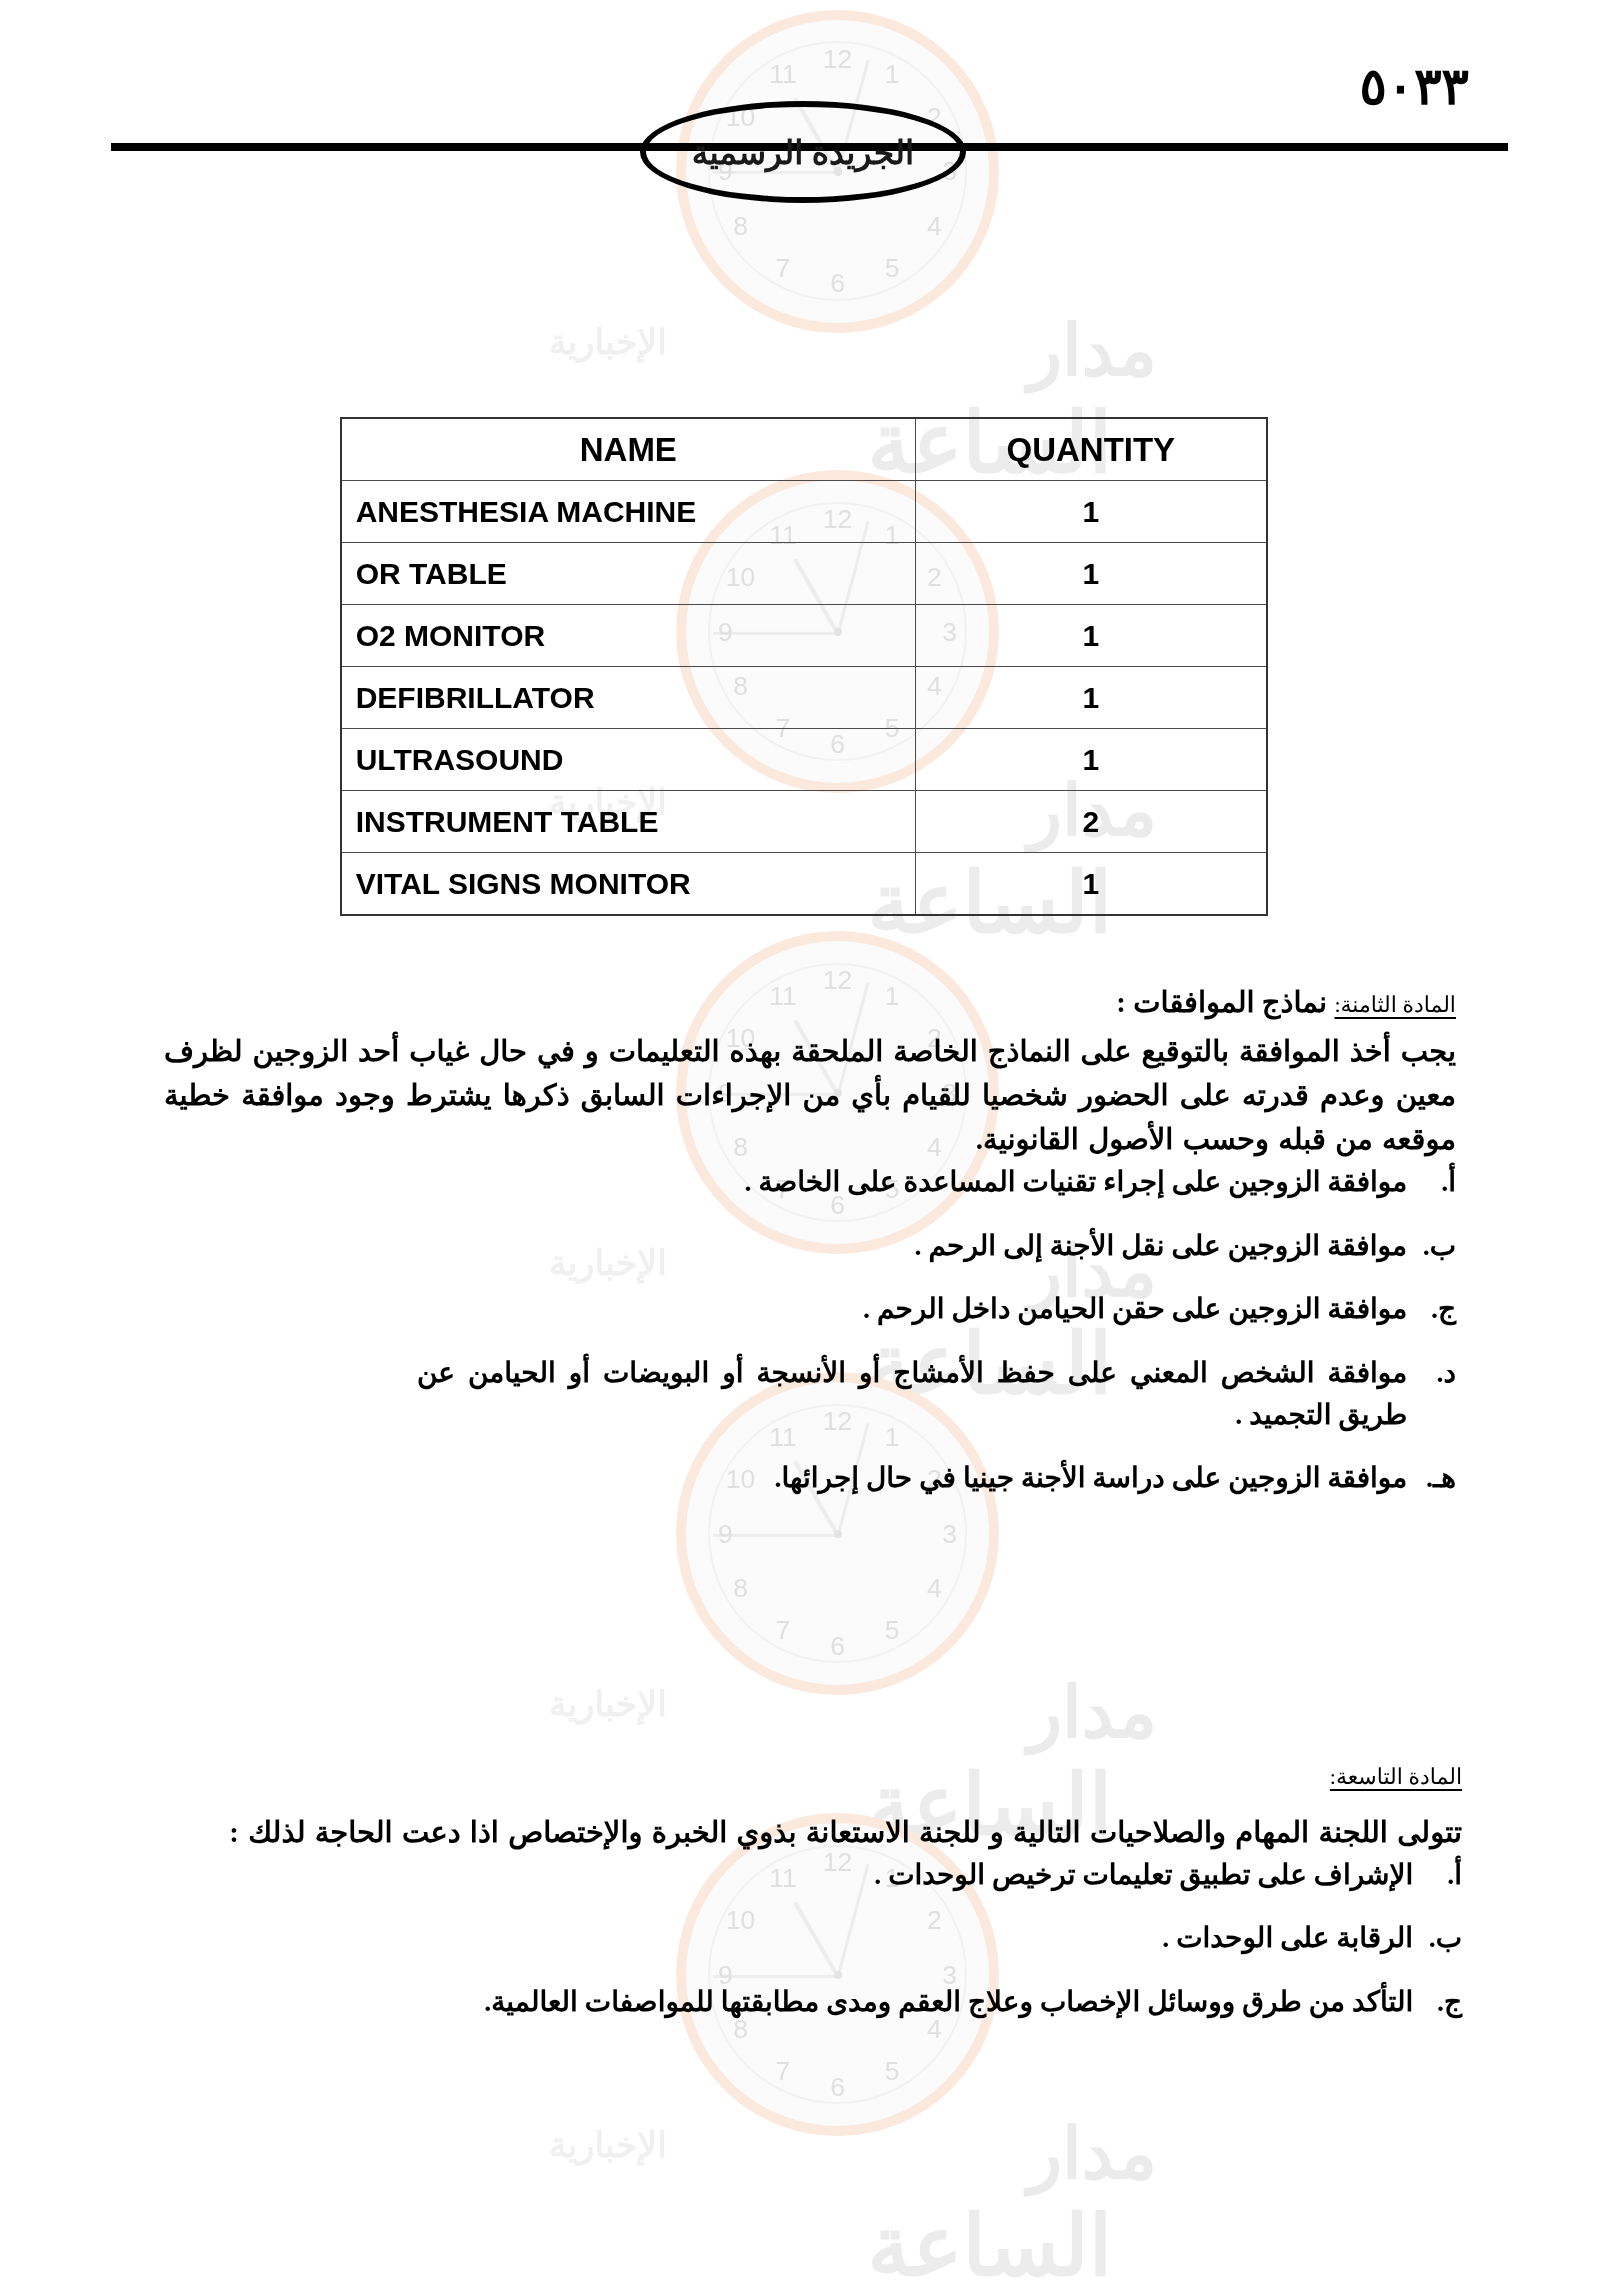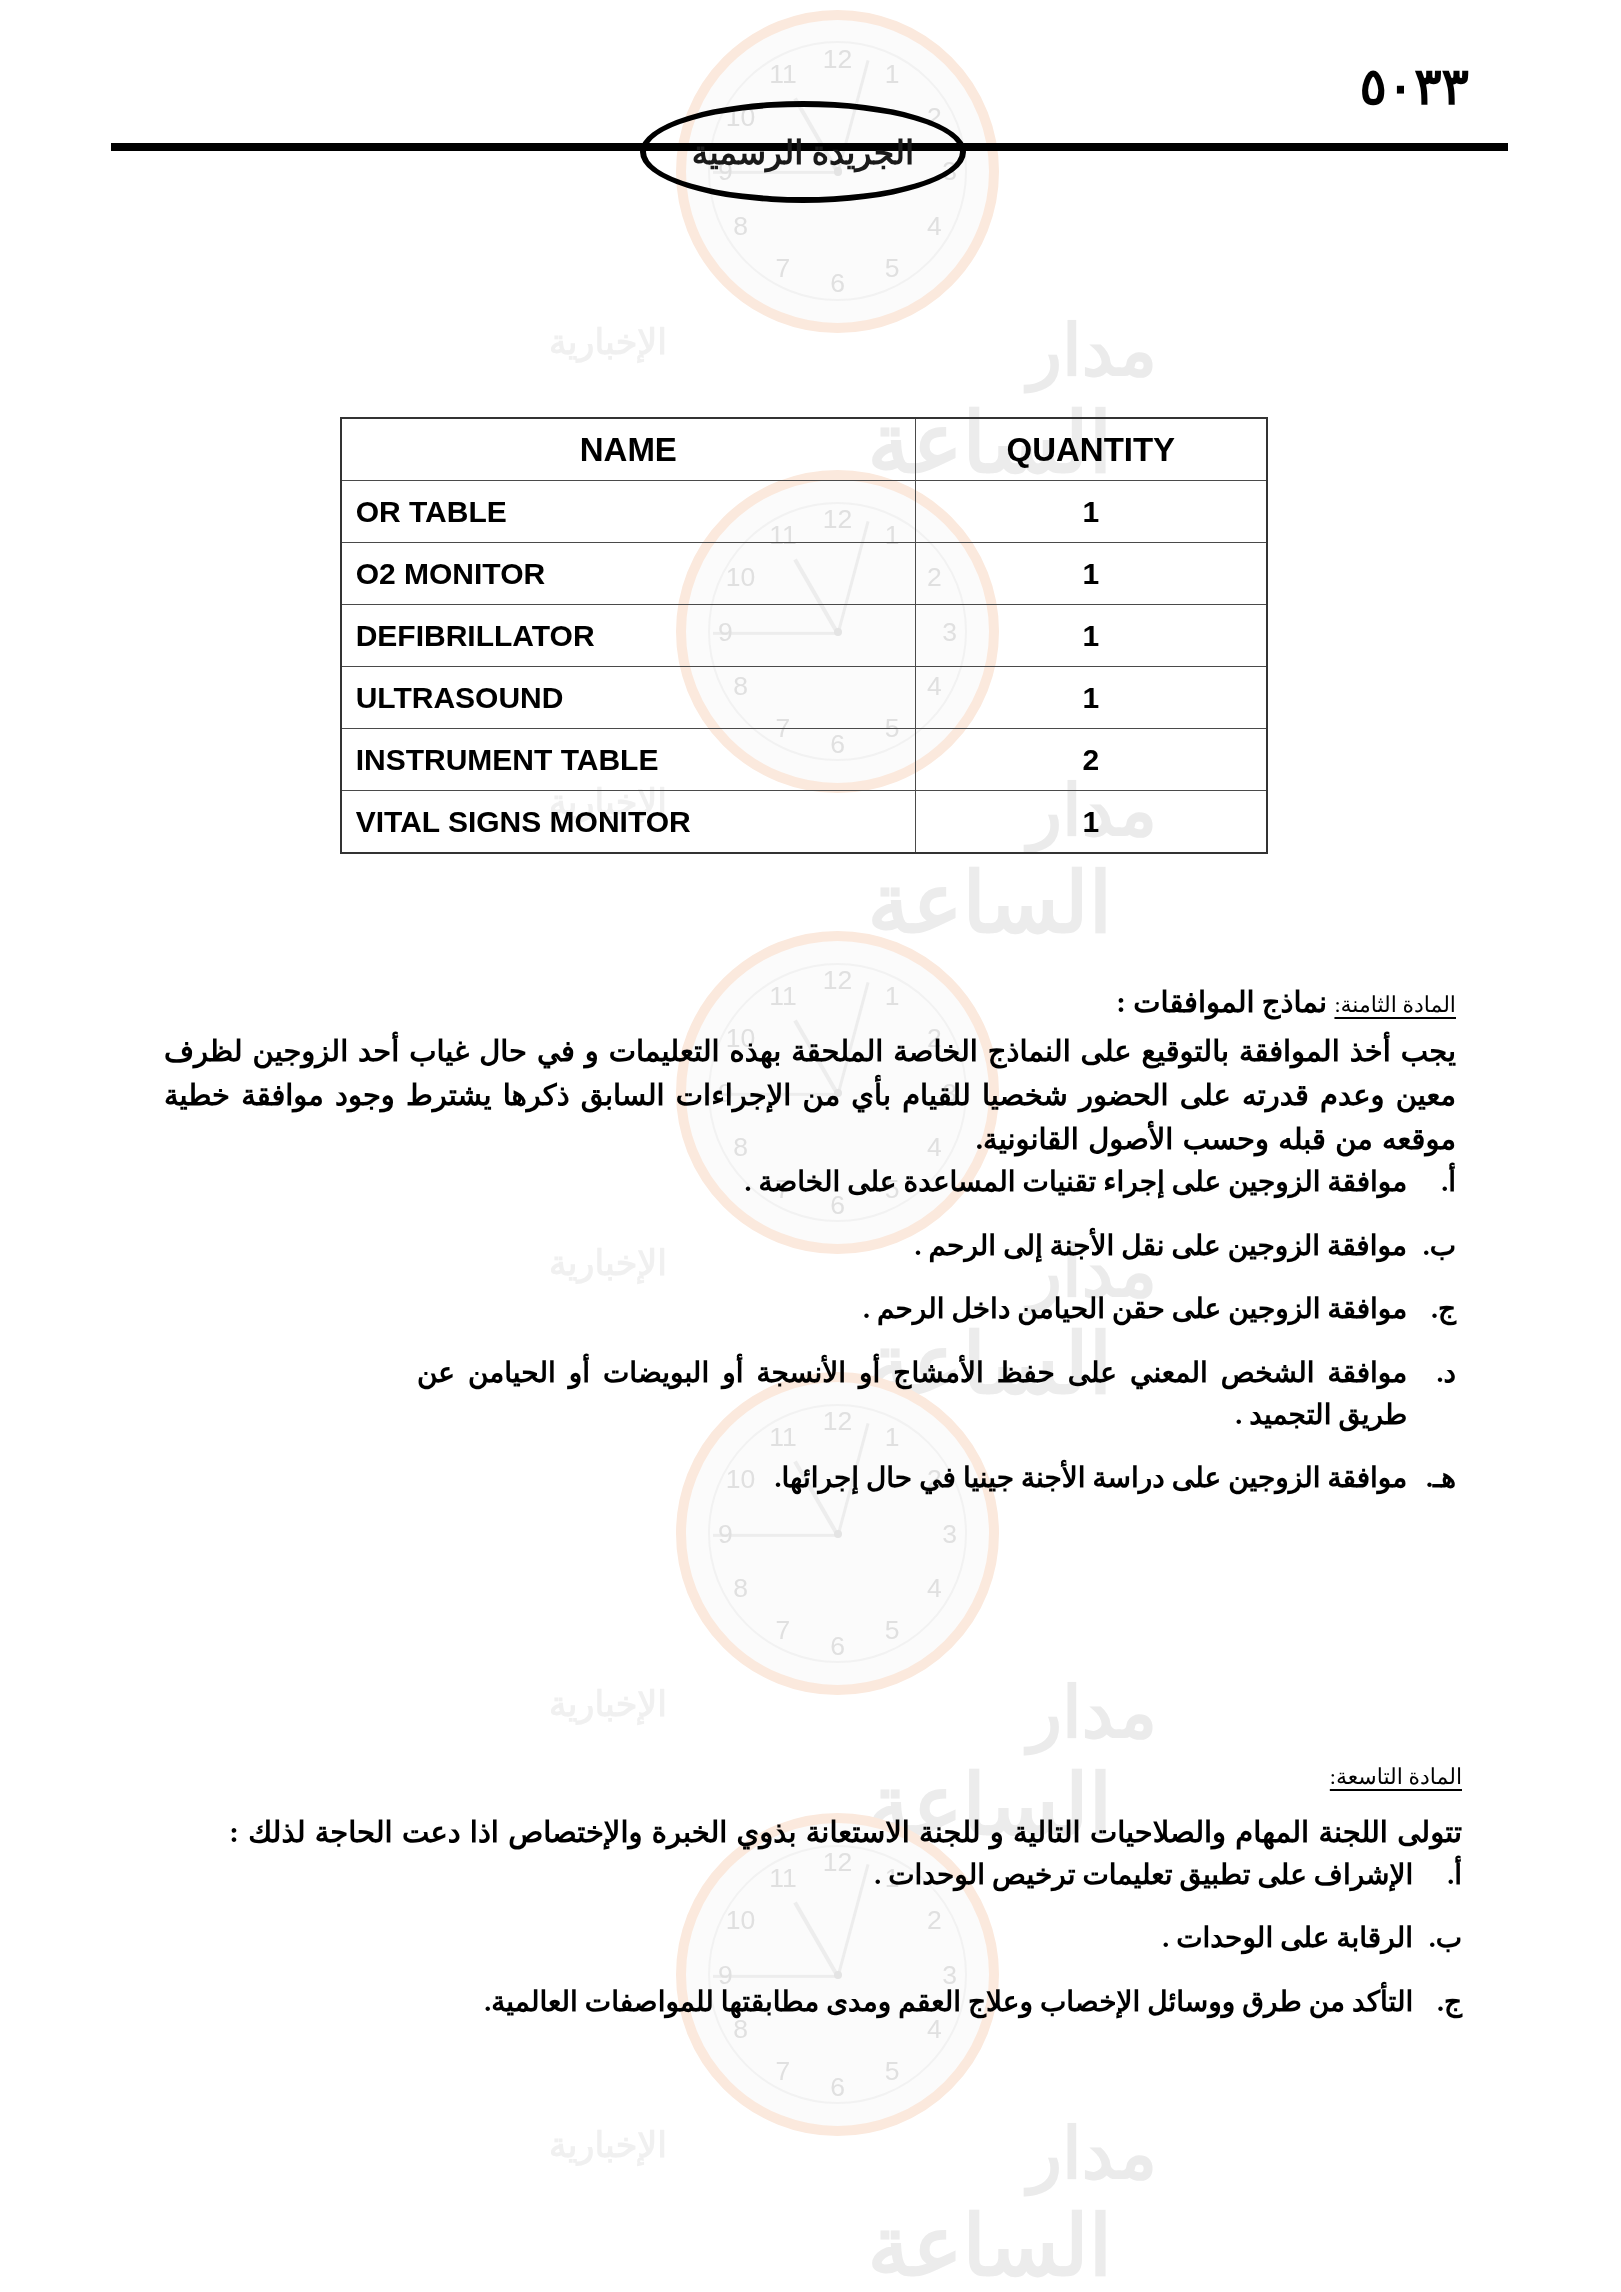--- a/index.html
+++ b/index.html
@@ -394,20 +394,24 @@
           <col class="c-qty">
         </colgroup>
       <thead>
         <tr>
           <th>NAME</th>
           <th>QUANTITY</th>
         </tr>
       </thead>
       <tbody>
         <tr>
+          <td class="name">ANESTHESIA MACHINE</td>
+          <td class="qty">1</td>
+        </tr>
+        <tr>
           <td class="name">OR TABLE</td>
           <td class="qty">1</td>
         </tr>
         <tr>
           <td class="name">O2 MONITOR</td>
           <td class="qty">1</td>
         </tr>
         <tr>
           <td class="name">DEFIBRILLATOR</td>
           <td class="qty">1</td>

